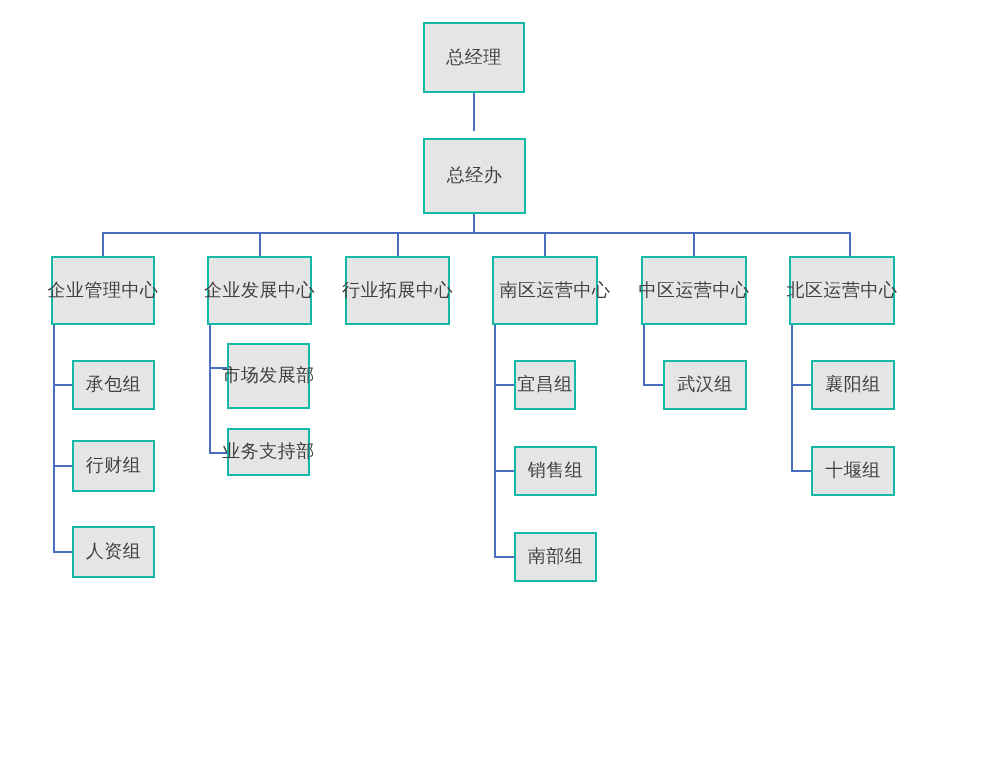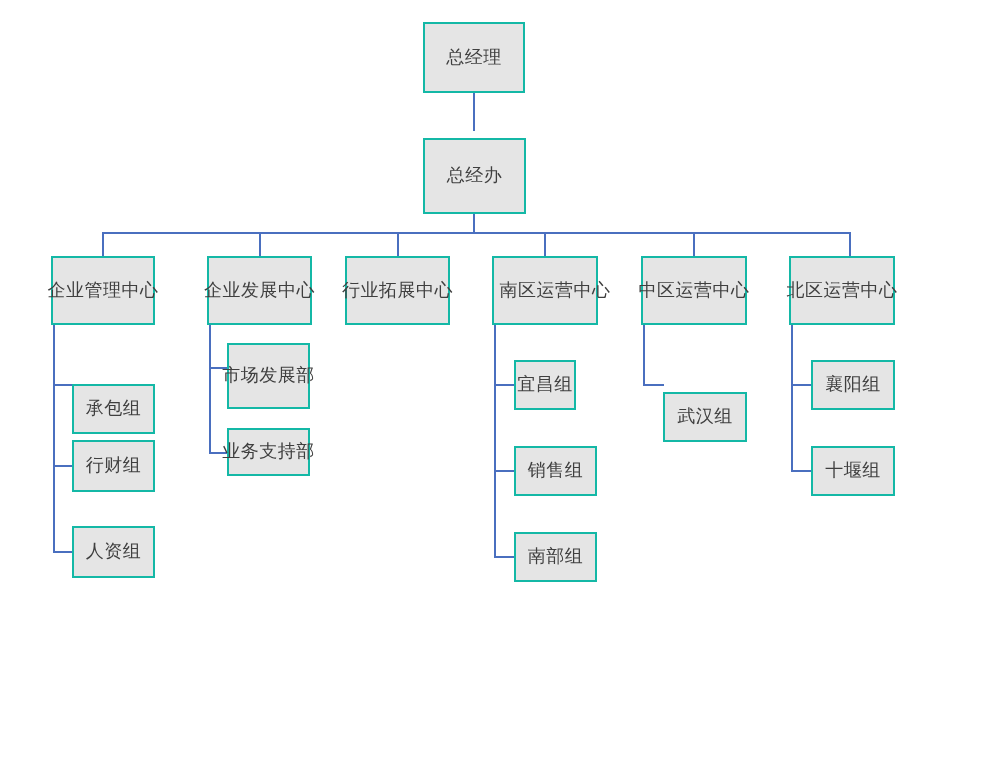--- a/index.html
+++ b/index.html
@@ -108,21 +108,21 @@
   </div>
 
   <div class="node" style="left:641px; top:256px; width:106px; height:69px;">
     <span class="node-label">中区运营中心</span>
   </div>
 
   <div class="node" style="left:789px; top:256px; width:106px; height:69px;">
     <span class="node-label">北区运营中心</span>
   </div>
 
-  <div class="node" style="left:72px; top:360px; width:83px; height:50px;margin-top:24px;">
+  <div class="node" style="left:72px; top:360px; width:83px; height:50px;">
     <span class="node-label">承包组</span>
   </div>
 
   <div class="node" style="left:72px; top:440px; width:83px; height:52px;">
     <span class="node-label">行财组</span>
   </div>
 
   <div class="node" style="left:72px; top:526px; width:83px; height:52px;">
     <span class="node-label">人资组</span>
   </div>
@@ -140,21 +140,21 @@
   </div>
 
   <div class="node" style="left:514px; top:446px; width:83px; height:50px;">
     <span class="node-label">销售组</span>
   </div>
 
   <div class="node" style="left:514px; top:532px; width:83px; height:50px;">
     <span class="node-label">南部组</span>
   </div>
 
-  <div class="node" style="left:663px; top:360px; width:84px; height:50px;margin-top:32px;">
+  <div class="node" style="left:663px; top:360px; width:84px; height:50px;">
     <span class="node-label">武汉组</span>
   </div>
 
   <div class="node" style="left:811px; top:360px; width:84px; height:50px;">
     <span class="node-label">襄阳组</span>
   </div>
 
   <div class="node" style="left:811px; top:446px; width:84px; height:50px;">
     <span class="node-label">十堰组</span>
   </div>

